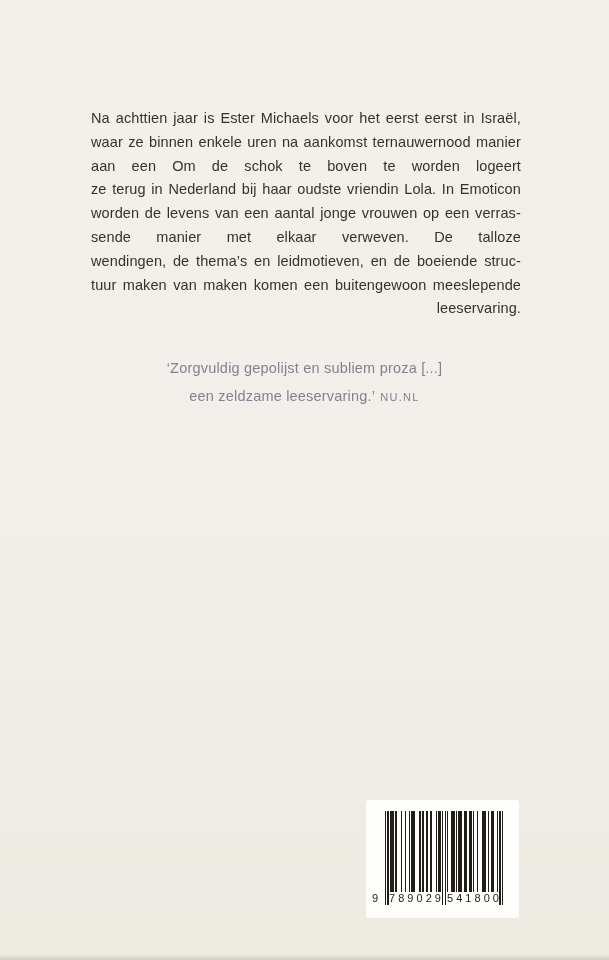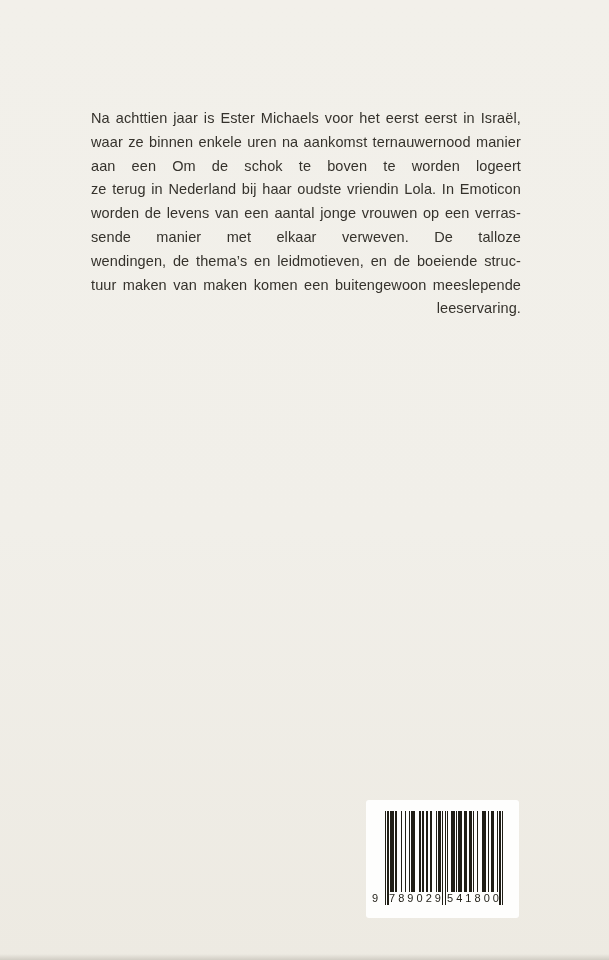--- a/index.html
+++ b/index.html
@@ -217,20 +217,26 @@
         <span>komen</span>
         <span>een</span>
         <span>buitengewoon</span>
         <span>meeslepende</span>
       </div>
       <div class="b-line left">
         <span>leeservaring.</span>
       </div>
     </div>
 
+  <div class="quote">
+    <div class="q-line">‘Zorgvuldig gepolijst en subliem proza [...]</div>
+    <div class="q-line">
+      <span>een zeldzame leeservaring.’</span><span class="q-source">NU.NL</span>
+    </div>
+  </div>
 
   <div class="barcode-panel">
     <div class="barcode">
       <svg viewBox="0 0 95 94" preserveAspectRatio="none" aria-hidden="true">
           <rect x="0" y="0" width="1" height="94"></rect>
           <rect x="2" y="0" width="1" height="94"></rect>
           <rect x="4" y="0" width="1" height="81"></rect>
           <rect x="5" y="0" width="1" height="81"></rect>
           <rect x="6" y="0" width="1" height="81"></rect>
           <rect x="8" y="0" width="1" height="81"></rect>

